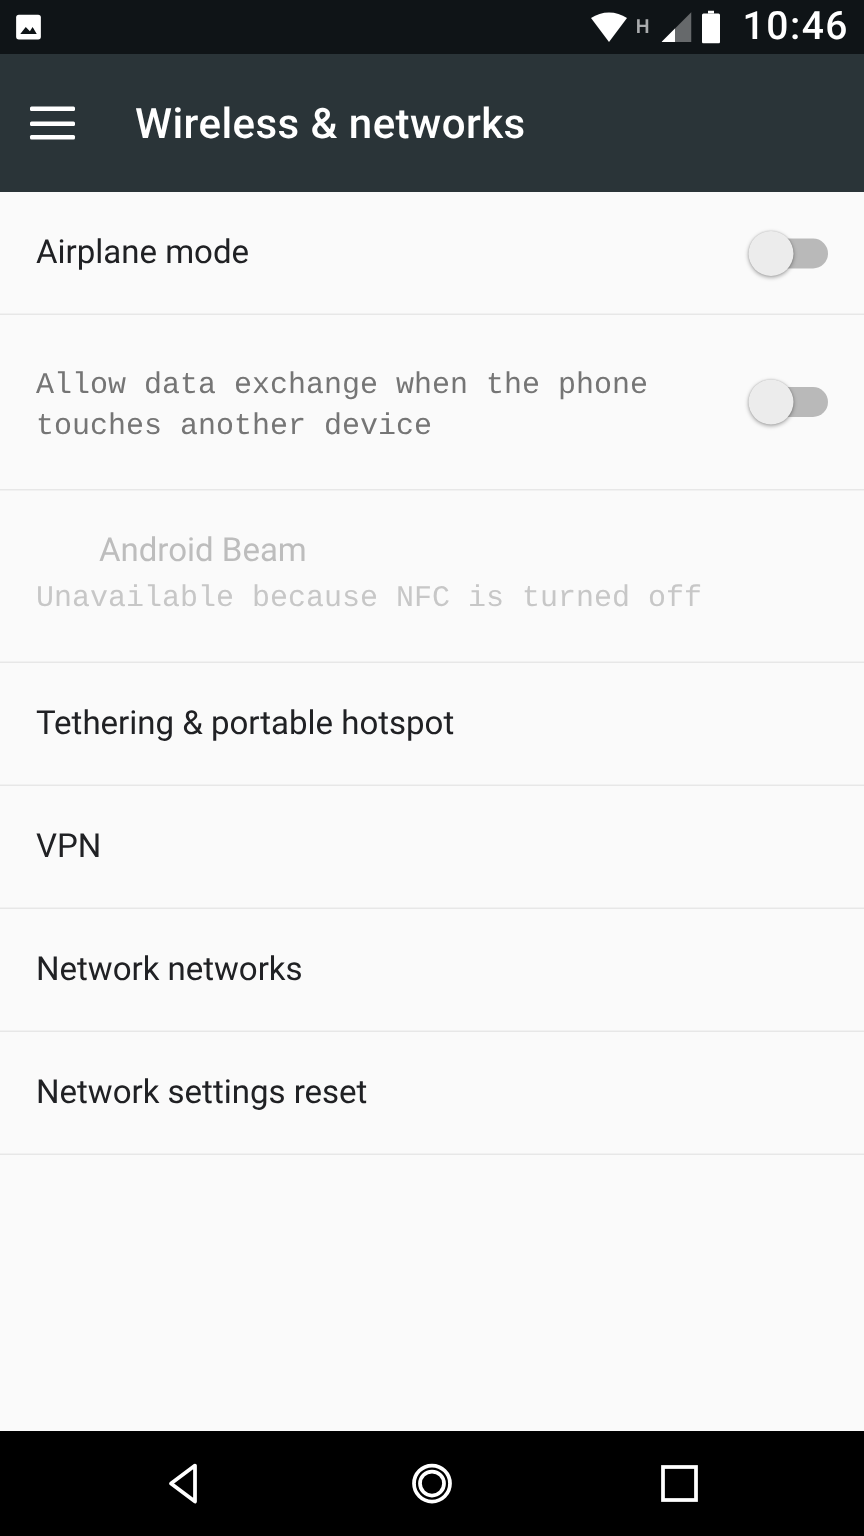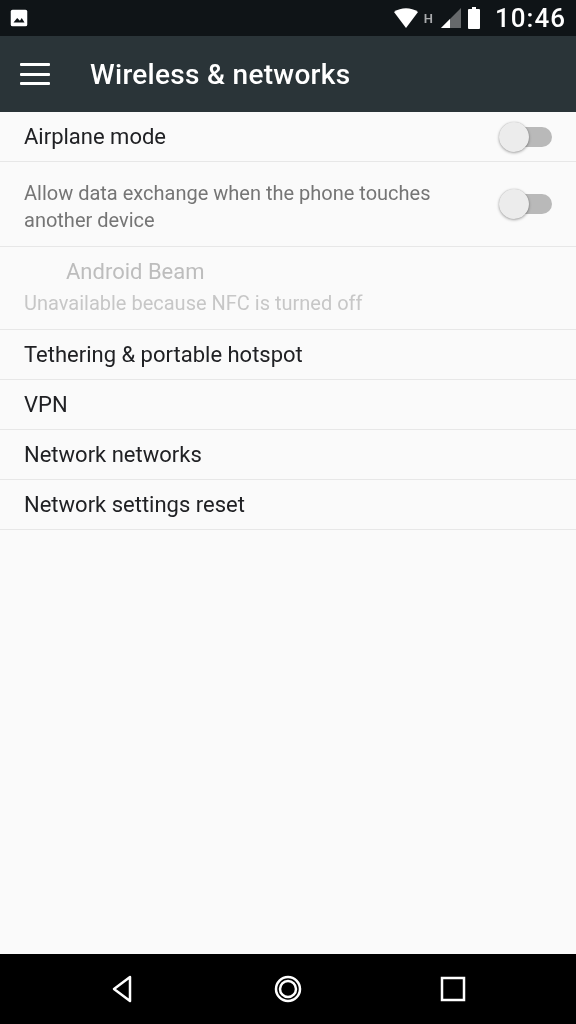--- a/index.html
+++ b/index.html
@@ -19,49 +19,50 @@
     padding: 0 10px 0 8px;
     font-size: 20px;
     font-weight: 500;
   }
   .status-left { display: flex; align-items: center; gap: 8px; }
   .status-right { margin-left: auto; display: flex; align-items: center; gap: 6px; }
   .status-icon { display: inline-flex; align-items: center; justify-content: center; }
   .status-h { font-size: 13px; color: #a9abad; font-weight: 600; margin-right: 2px; }
   .time { letter-spacing: 1px; margin-left: 8px; font-size: 26px; }
   .app-bar {
-    height: 76px;
+    height: 92px;
     background: #2a3438;
     color: #fff;
     display: flex;
     align-items: center;
     padding: 0 20px;
   }
   .hamburger { width: 30px; height: 22px; display:flex; flex-direction:column; justify-content:space-between; margin-right: 40px; }
   .hamburger span { display:block; height:3px; background:#fff; border-radius:1px; }
   .app-title { font-size: 28px; font-weight: 500; letter-spacing: 0.3px; }
   .content { background: #fafafa; }
   .row {
-    padding: 12px 24px;
+    padding: 28px 24px;
     border-bottom: 1px solid #e7e7e7;
     display: flex;
     align-items: center;
   }
   .row:first-child { border-top: none; }
   .row .texts { flex: 1; padding-right: 16px; }
   .row .title {
     font-size: 22px;
     color: #202124;
     font-weight: 400;
   }
   .row .subtitle {
     font-size: 20px;
     color: #757575;
     margin-top: 6px;
     line-height: 1.35;
+    font-family: Liberation Mono, monospace;
   }
   .row.disabled .title { color: #bdbdbd; margin-left: 42px; }
   .row.disabled .subtitle { color: #c7c7c7; }
   .switch {
     width: 50px;
     height: 20px;
     background: #b9b9b9;
     border-radius: 10px;
     position: relative;
     flex-shrink: 0;

